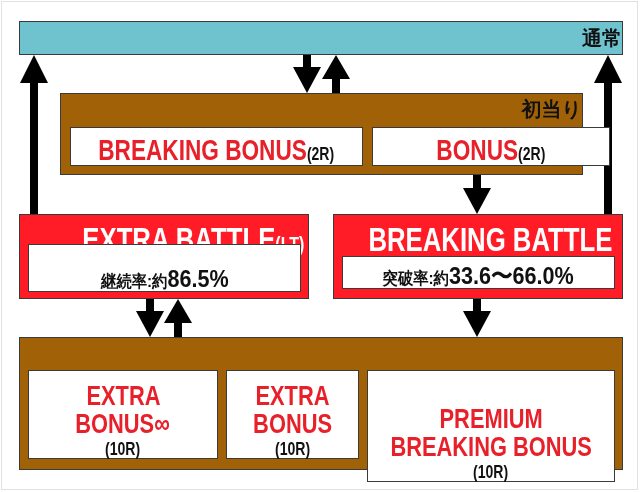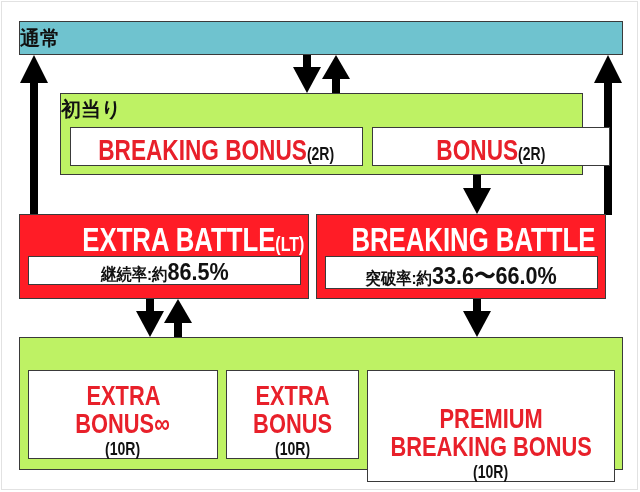--- a/index.html
+++ b/index.html
@@ -1,24 +1,24 @@
 <!DOCTYPE html>
 <html><head>
 <meta charset="utf-8">
 <style>
   * { box-sizing: border-box; margin: 0; padding: 0; }
   html, body { width: 640px; height: 492px; background: #ffffff; overflow: hidden; }
   body { position: relative; font-family: "Liberation Sans", "DejaVu Sans", sans-serif; }
   .frame { position: absolute; left: 1px; top: 1px; width: 637px; height: 489px; border: 1px solid #e2e2e2; }
   .box { position: absolute; border: 1.5px solid #3a3a3a; }
   .teal { background: #6fc3cf; }
-  .yellow { background: #bef264; }
+  .yellow { background: #a16207; }
   .red { background: #ff1c26; }
   .white { background: #ffffff; border: 1.5px solid #3a3a3a; position: absolute; display: flex; align-items: center; justify-content: flex-end; flex-direction: column; }
-  .jp-title { position: absolute; left: 0; right: 0; text-align: left; font-weight: bold; color: #111; line-height: 1; }
+  .jp-title { position: absolute; left: 0; right: 0; text-align: right; font-weight: bold; color: #111; line-height: 1; }
   .cond { display: inline-block; transform: scaleX(0.78); transform-origin: center; white-space: nowrap; font-weight: bold; line-height: 1; }
   .redtxt { color: #e8202a; }
   .blk { color: #111; }
   .wht { color: #fff; }
   .small { font-size: 0.62em; }
   .arrow { position: absolute; }
 </style>
 </head>
 <body>
 
@@ -59,26 +59,26 @@
 
 <svg class="arrow" style="left:463px;top:175px;" width="28" height="39" viewBox="0 0 28 39">
   <rect x="10" y="0" width="8" height="13" fill="#000"></rect>
     <polygon points="0,13 28,13 14,39" fill="#000"></polygon>
 </svg>
 
 <div class="box red" style="left:19px;top:214px;width:290px;height:85px;">
   <div style="position:absolute;left:0;right:0;top:8px;text-align:right;margin-left:31px;">
     <span class="cond wht" style="font-size:33px;"><span>EXTRA BATTLE</span><span class="small">(LT)</span></span>
   </div>
-  <div class="white" style="left:8px;top:41px;width:273px;height:29px;">
+  <div class="white" style="left:8px;top:29px;width:273px;height:48px;">
     <span class="cond blk" style="font-size:17px;transform:scaleX(0.9);"><span>継続率:約</span><span style="font-size:24px;">86.5%</span></span>
   </div>
 </div>
 
-<div class="box red" style="left:316px;top:214px;width:290px;height:85px;">
+<div class="box red" style="left:333px;top:214px;width:290px;height:85px;">
   <div style="position:absolute;left:0;right:0;top:8px;text-align:center;">
     <span class="cond wht" style="font-size:33px;">BREAKING BATTLE</span>
   </div>
   <div class="white" style="left:8px;top:41px;width:273px;height:33px;">
     <span class="cond blk" style="font-size:17px;transform:scaleX(0.9);"><span>突破率:約</span><span style="font-size:24px;">33.6〜66.0%</span></span>
   </div>
 </div>
 
 <svg class="arrow" style="left:136px;top:299px;" width="28" height="38" viewBox="0 0 28 38">
   <rect x="10" y="0" width="8" height="12" fill="#000"></rect>

